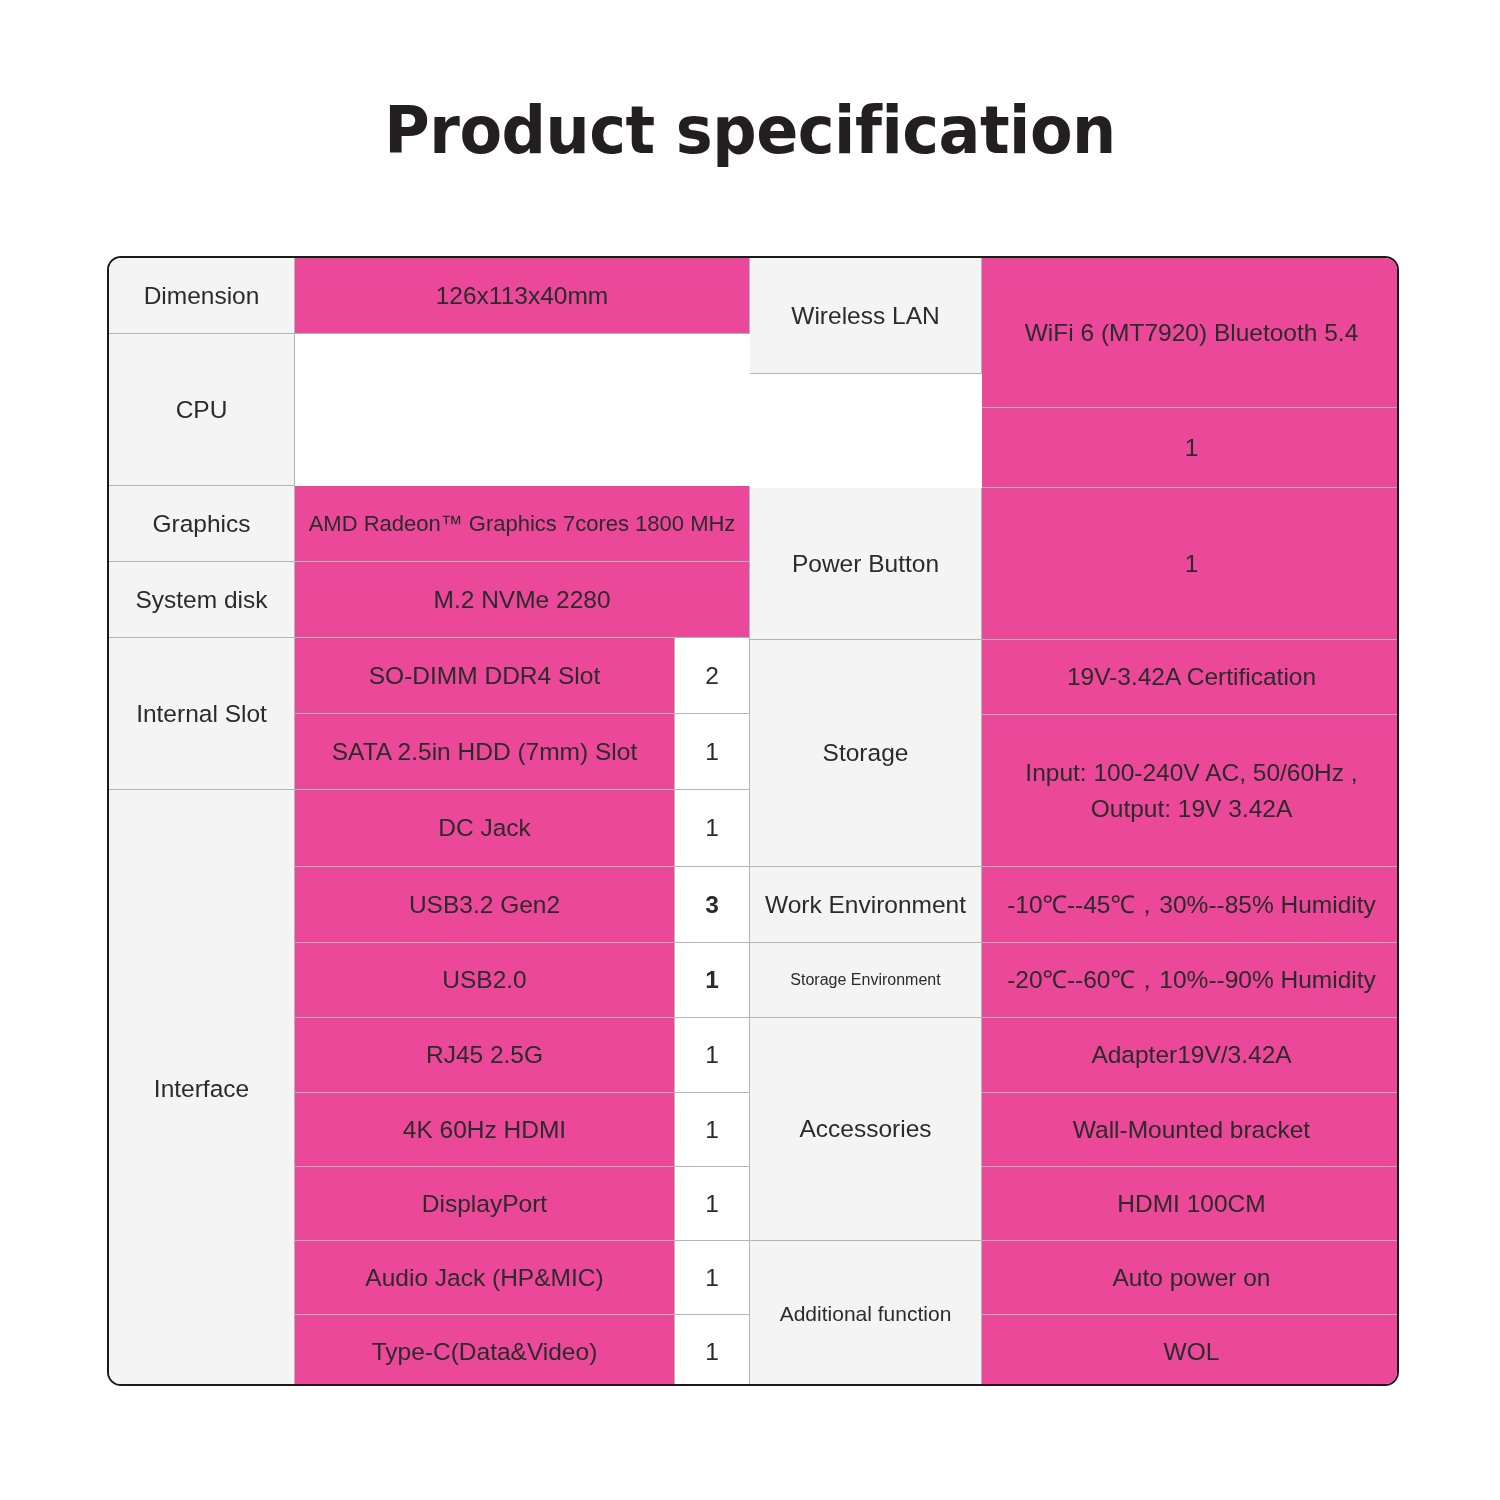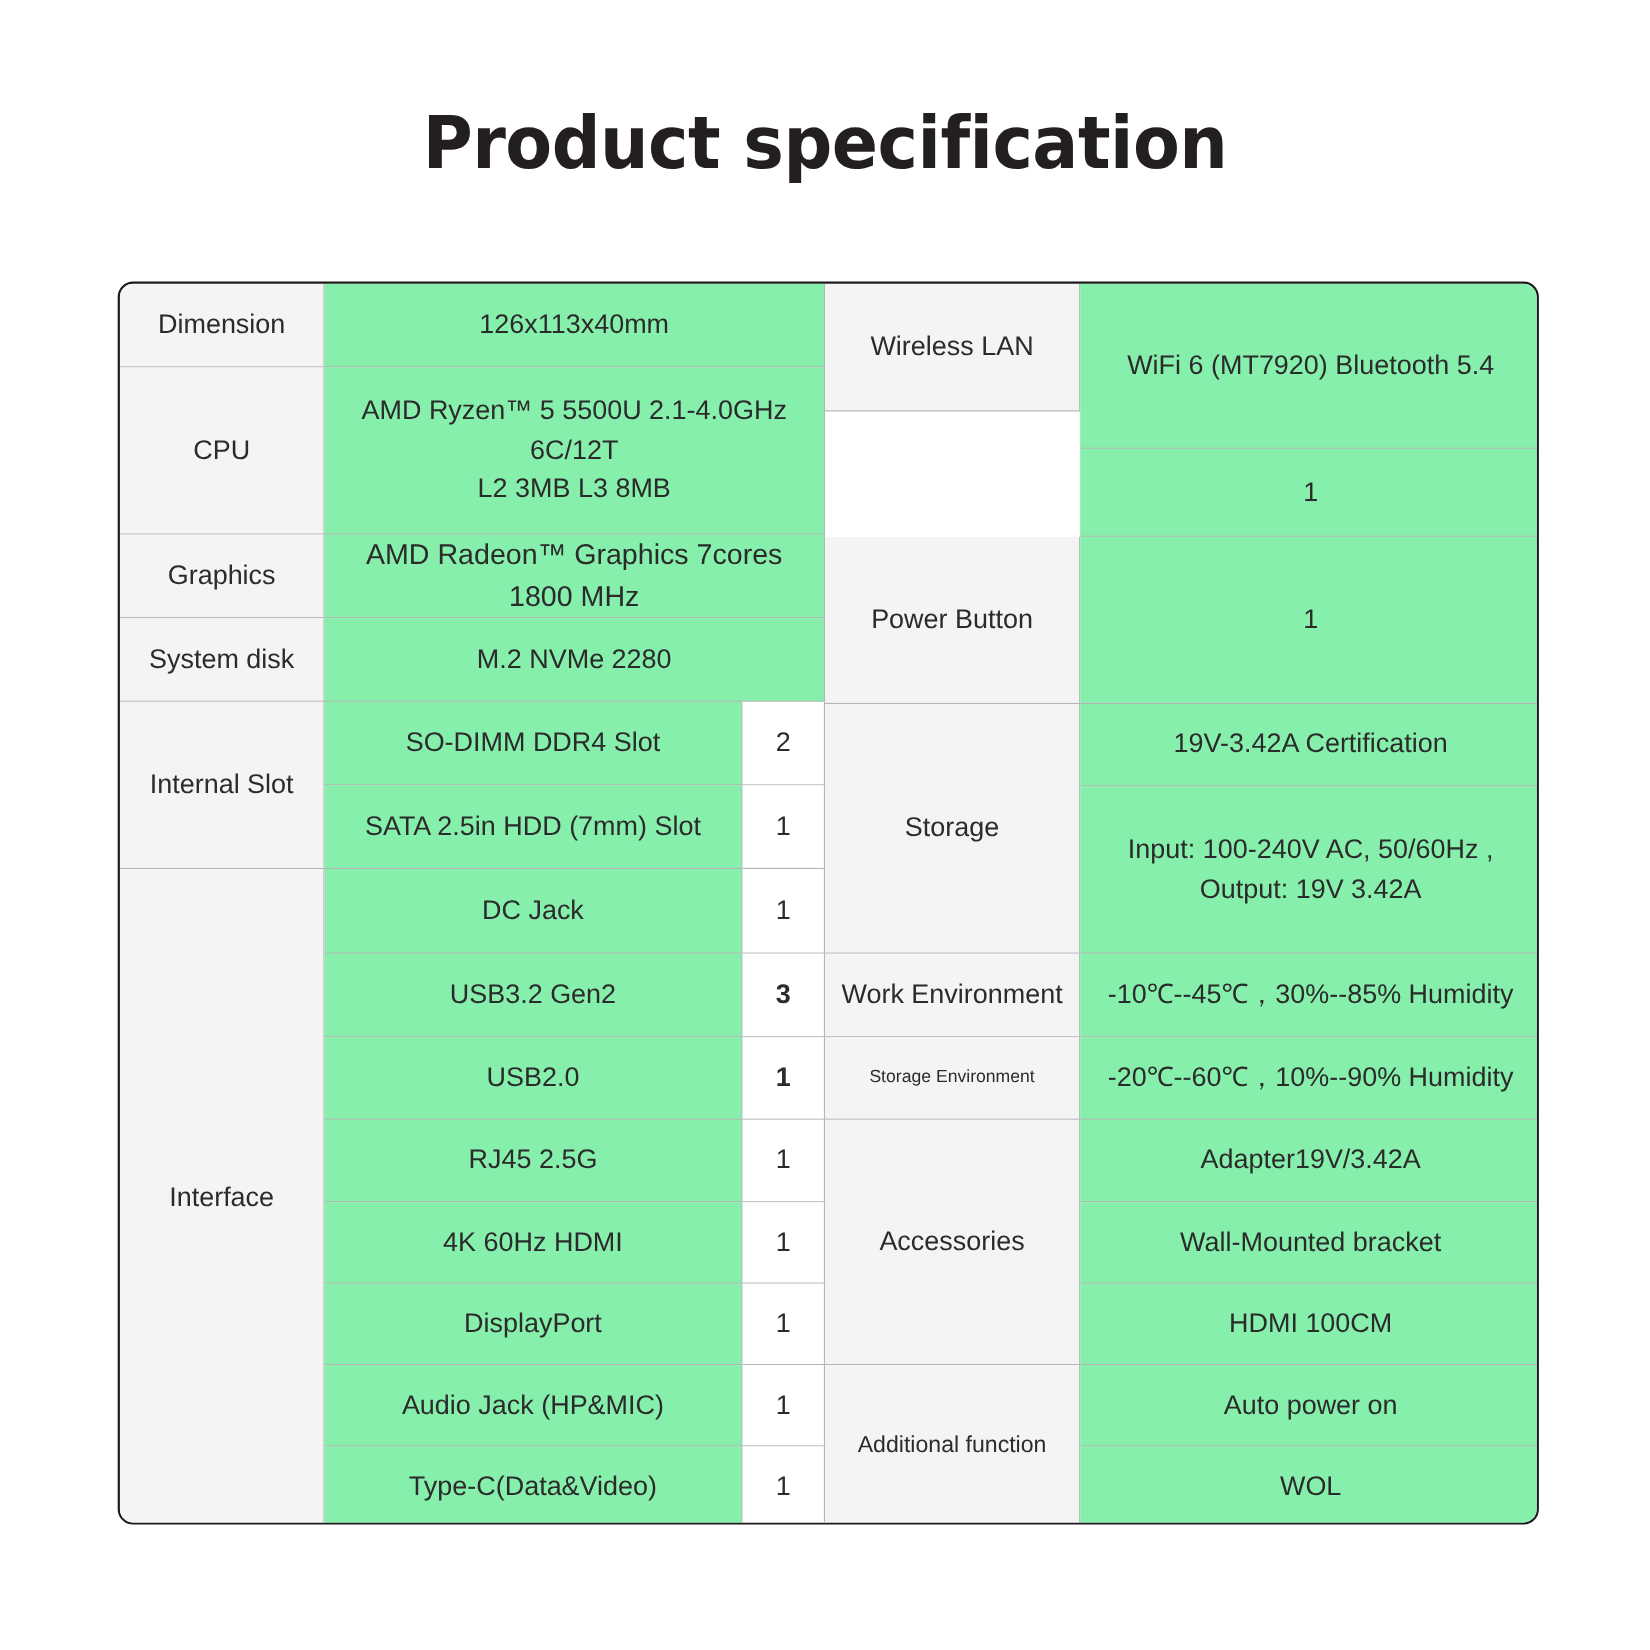--- a/index.html
+++ b/index.html
@@ -41,44 +41,42 @@
     align-items: center;
     justify-content: center;
     text-align: center;
     font-size: 24.5px;
     color: #2b2b2b;
     line-height: 1.45;
     padding: 2px 8px;
     white-space: pre-line;
   }
   .label-cell { background: #f4f4f4; }
-  .value-cell { background: #86efac; }
+  .value-cell { background: #ec4899; }
   .qty-cell { background: #ffffff; }
   .bdr-r { border-right: 1.5px solid #b5b5b5; }
   .bdr-b { border-bottom: 1.5px solid #b5b5b5; }
   .bold-qty { font-weight: 700; }
 </style>
 </head>
 <body>
 
 <div id="page">
 
   <div id="page-title">Product specification</div>
 
   <div id="spec-table">
 
     <div class="cell label-cell bdr-r bdr-b" style="left:0px;  top:0px;   width:186px; height:76px;">Dimension</div>
     <div class="cell value-cell bdr-r bdr-b" style="left:186px;top:0px;   width:455px; height:76px;">126x113x40mm</div>
 
     <div class="cell label-cell bdr-r bdr-b" style="left:0px;  top:76px;  width:186px; height:152px;">CPU</div>
-    <div class="cell value-cell bdr-r bdr-b" style="left:186px;top:76px;  width:455px; height:152px;">AMD Ryzen™ 5 5500U 2.1-4.0GHz 6C/12T
-L2 3MB  L3 8MB</div>
 
     <div class="cell label-cell bdr-r bdr-b" style="left:0px;  top:228px; width:186px; height:76px;">Graphics</div>
-    <div class="cell value-cell bdr-r bdr-b" style="left:186px;top:228px; width:455px; height:76px;font-size:26px;">AMD Radeon™ Graphics 7cores  1800 MHz</div>
+    <div class="cell value-cell bdr-r bdr-b" style="left:186px;top:228px; width:455px; height:76px;font-size:22px;">AMD Radeon™ Graphics 7cores  1800 MHz</div>
 
     <div class="cell label-cell bdr-r bdr-b" style="left:0px;  top:304px; width:186px; height:76px;">System disk</div>
     <div class="cell value-cell bdr-r bdr-b" style="left:186px;top:304px; width:455px; height:76px;">M.2 NVMe 2280</div>
 
     <div class="cell label-cell bdr-r bdr-b" style="left:0px;  top:380px; width:186px; height:152px;">Internal Slot</div>
     <div class="cell value-cell bdr-r bdr-b" style="left:186px;top:380px; width:380px; height:76px;">SO-DIMM DDR4 Slot</div>
     <div class="cell qty-cell   bdr-r bdr-b" style="left:566px;top:380px; width:75px;  height:76px;">2</div>
     <div class="cell value-cell bdr-r bdr-b" style="left:186px;top:456px; width:380px; height:76px;">SATA 2.5in HDD (7mm) Slot</div>
     <div class="cell qty-cell   bdr-r bdr-b" style="left:566px;top:456px; width:75px;  height:76px;">1</div>
 

